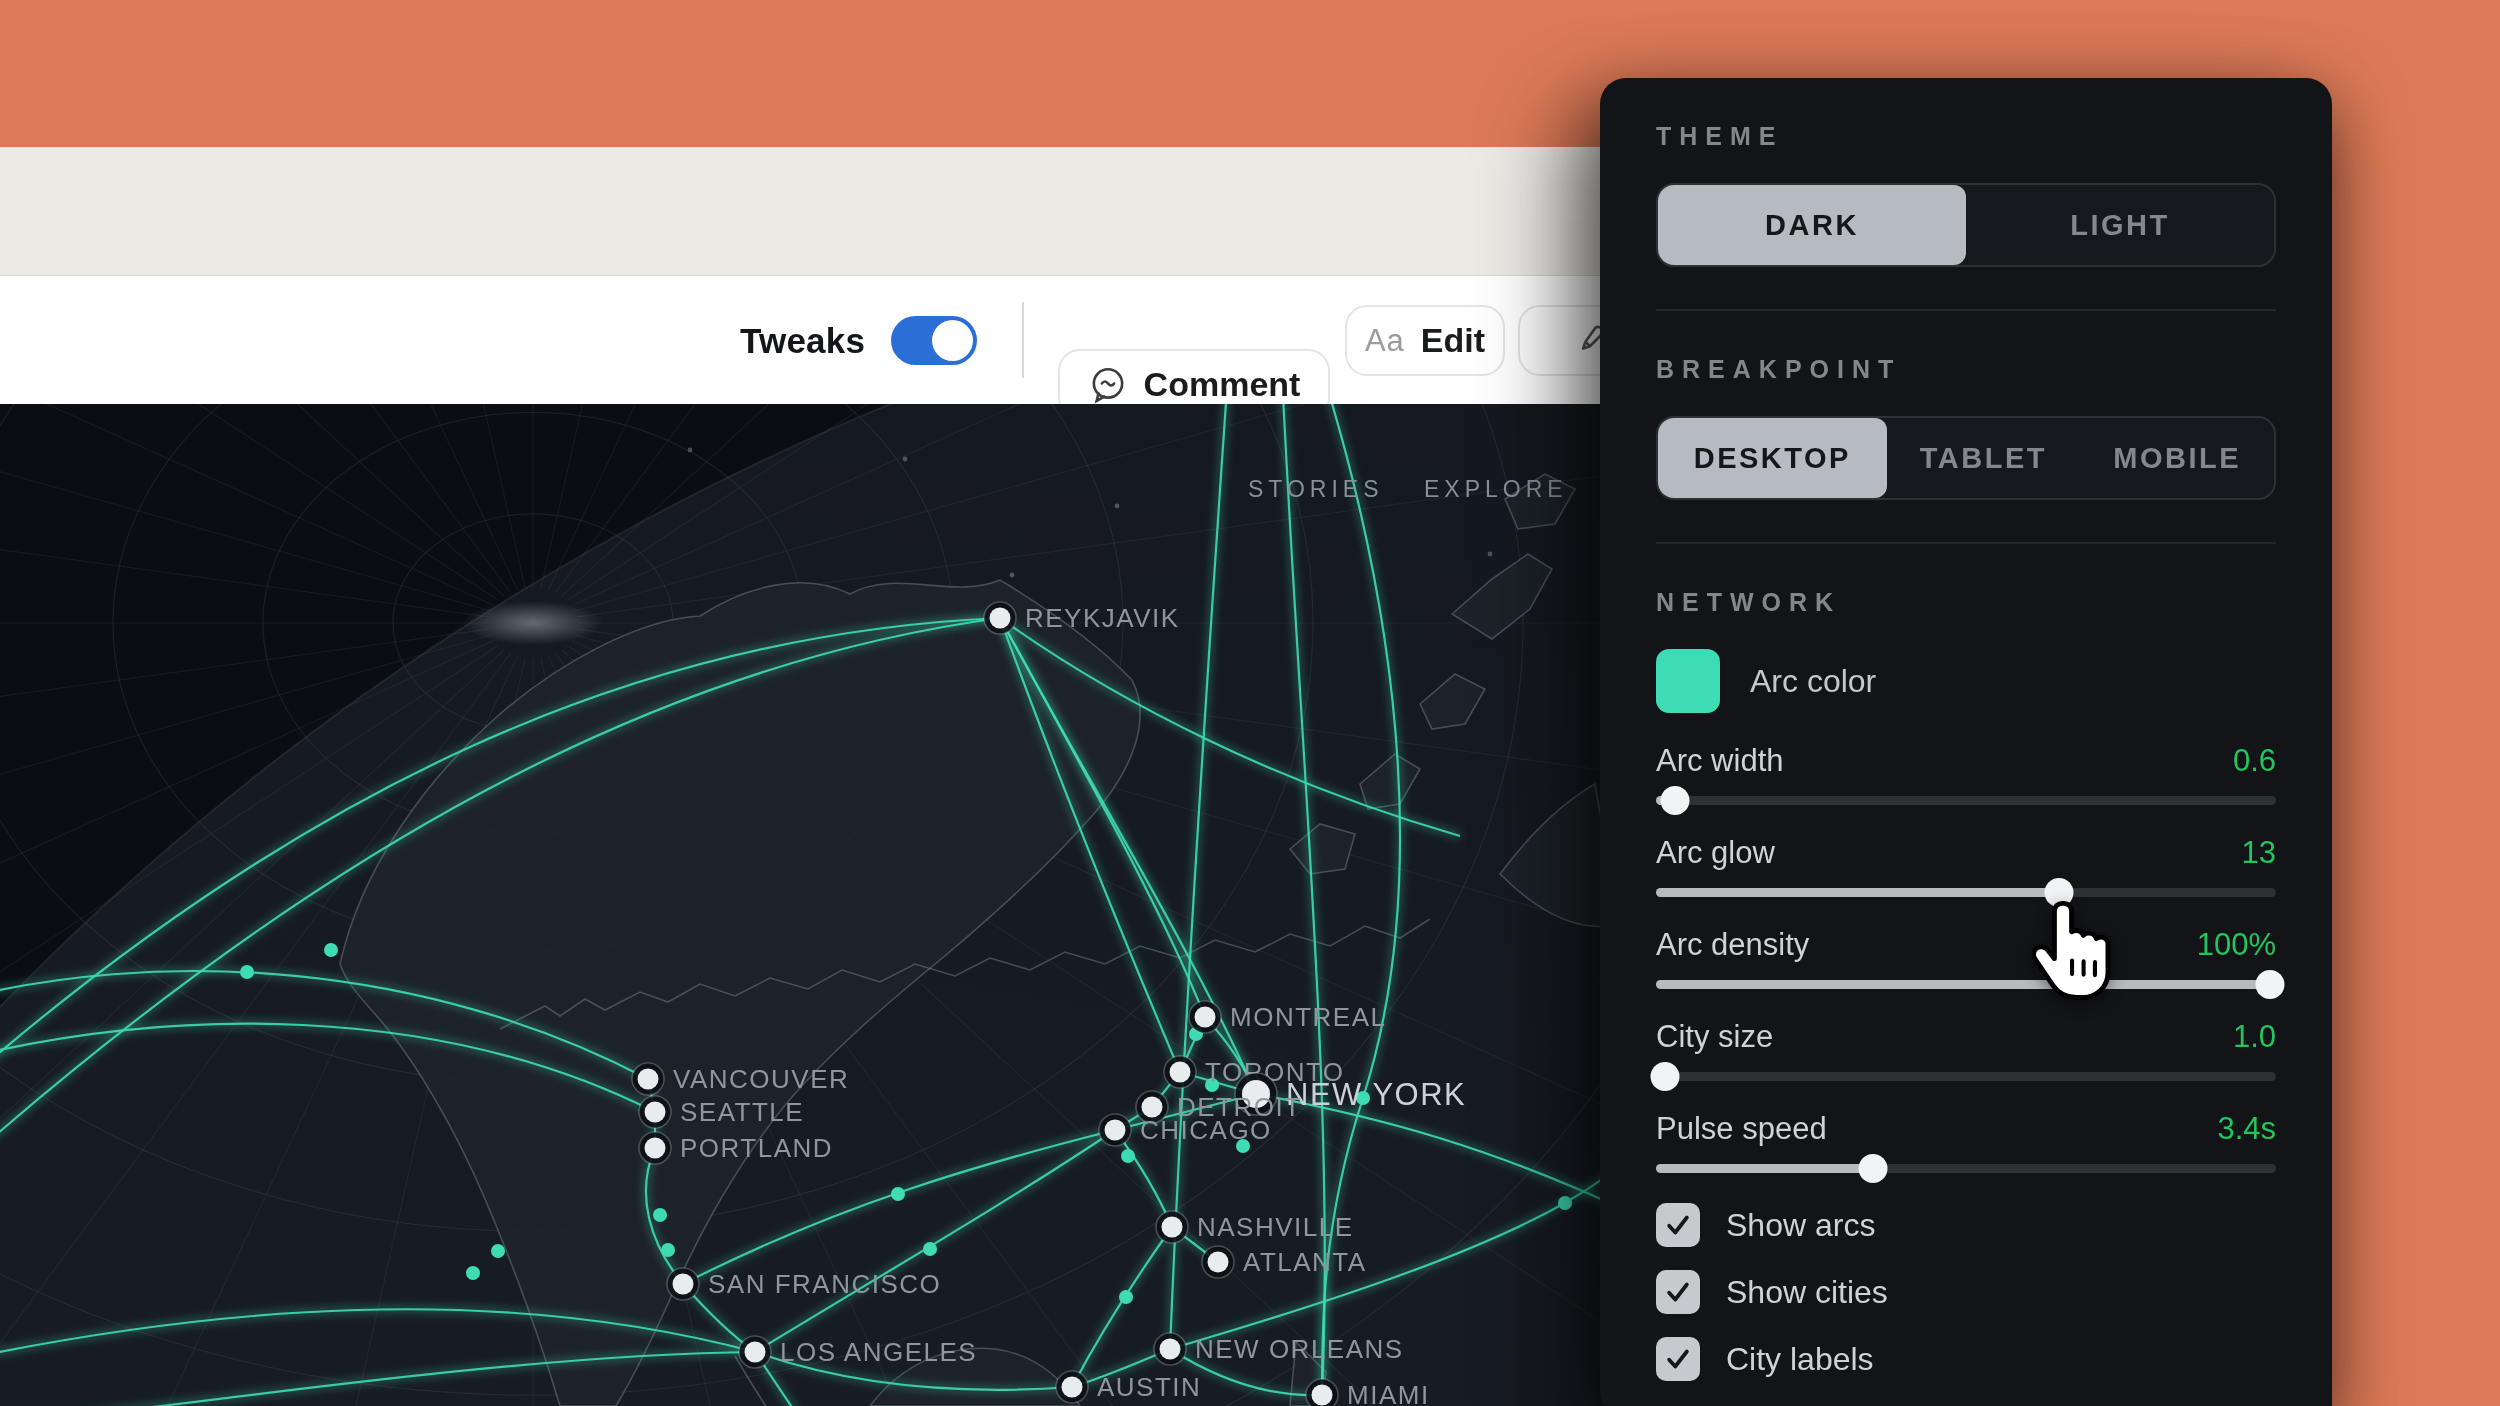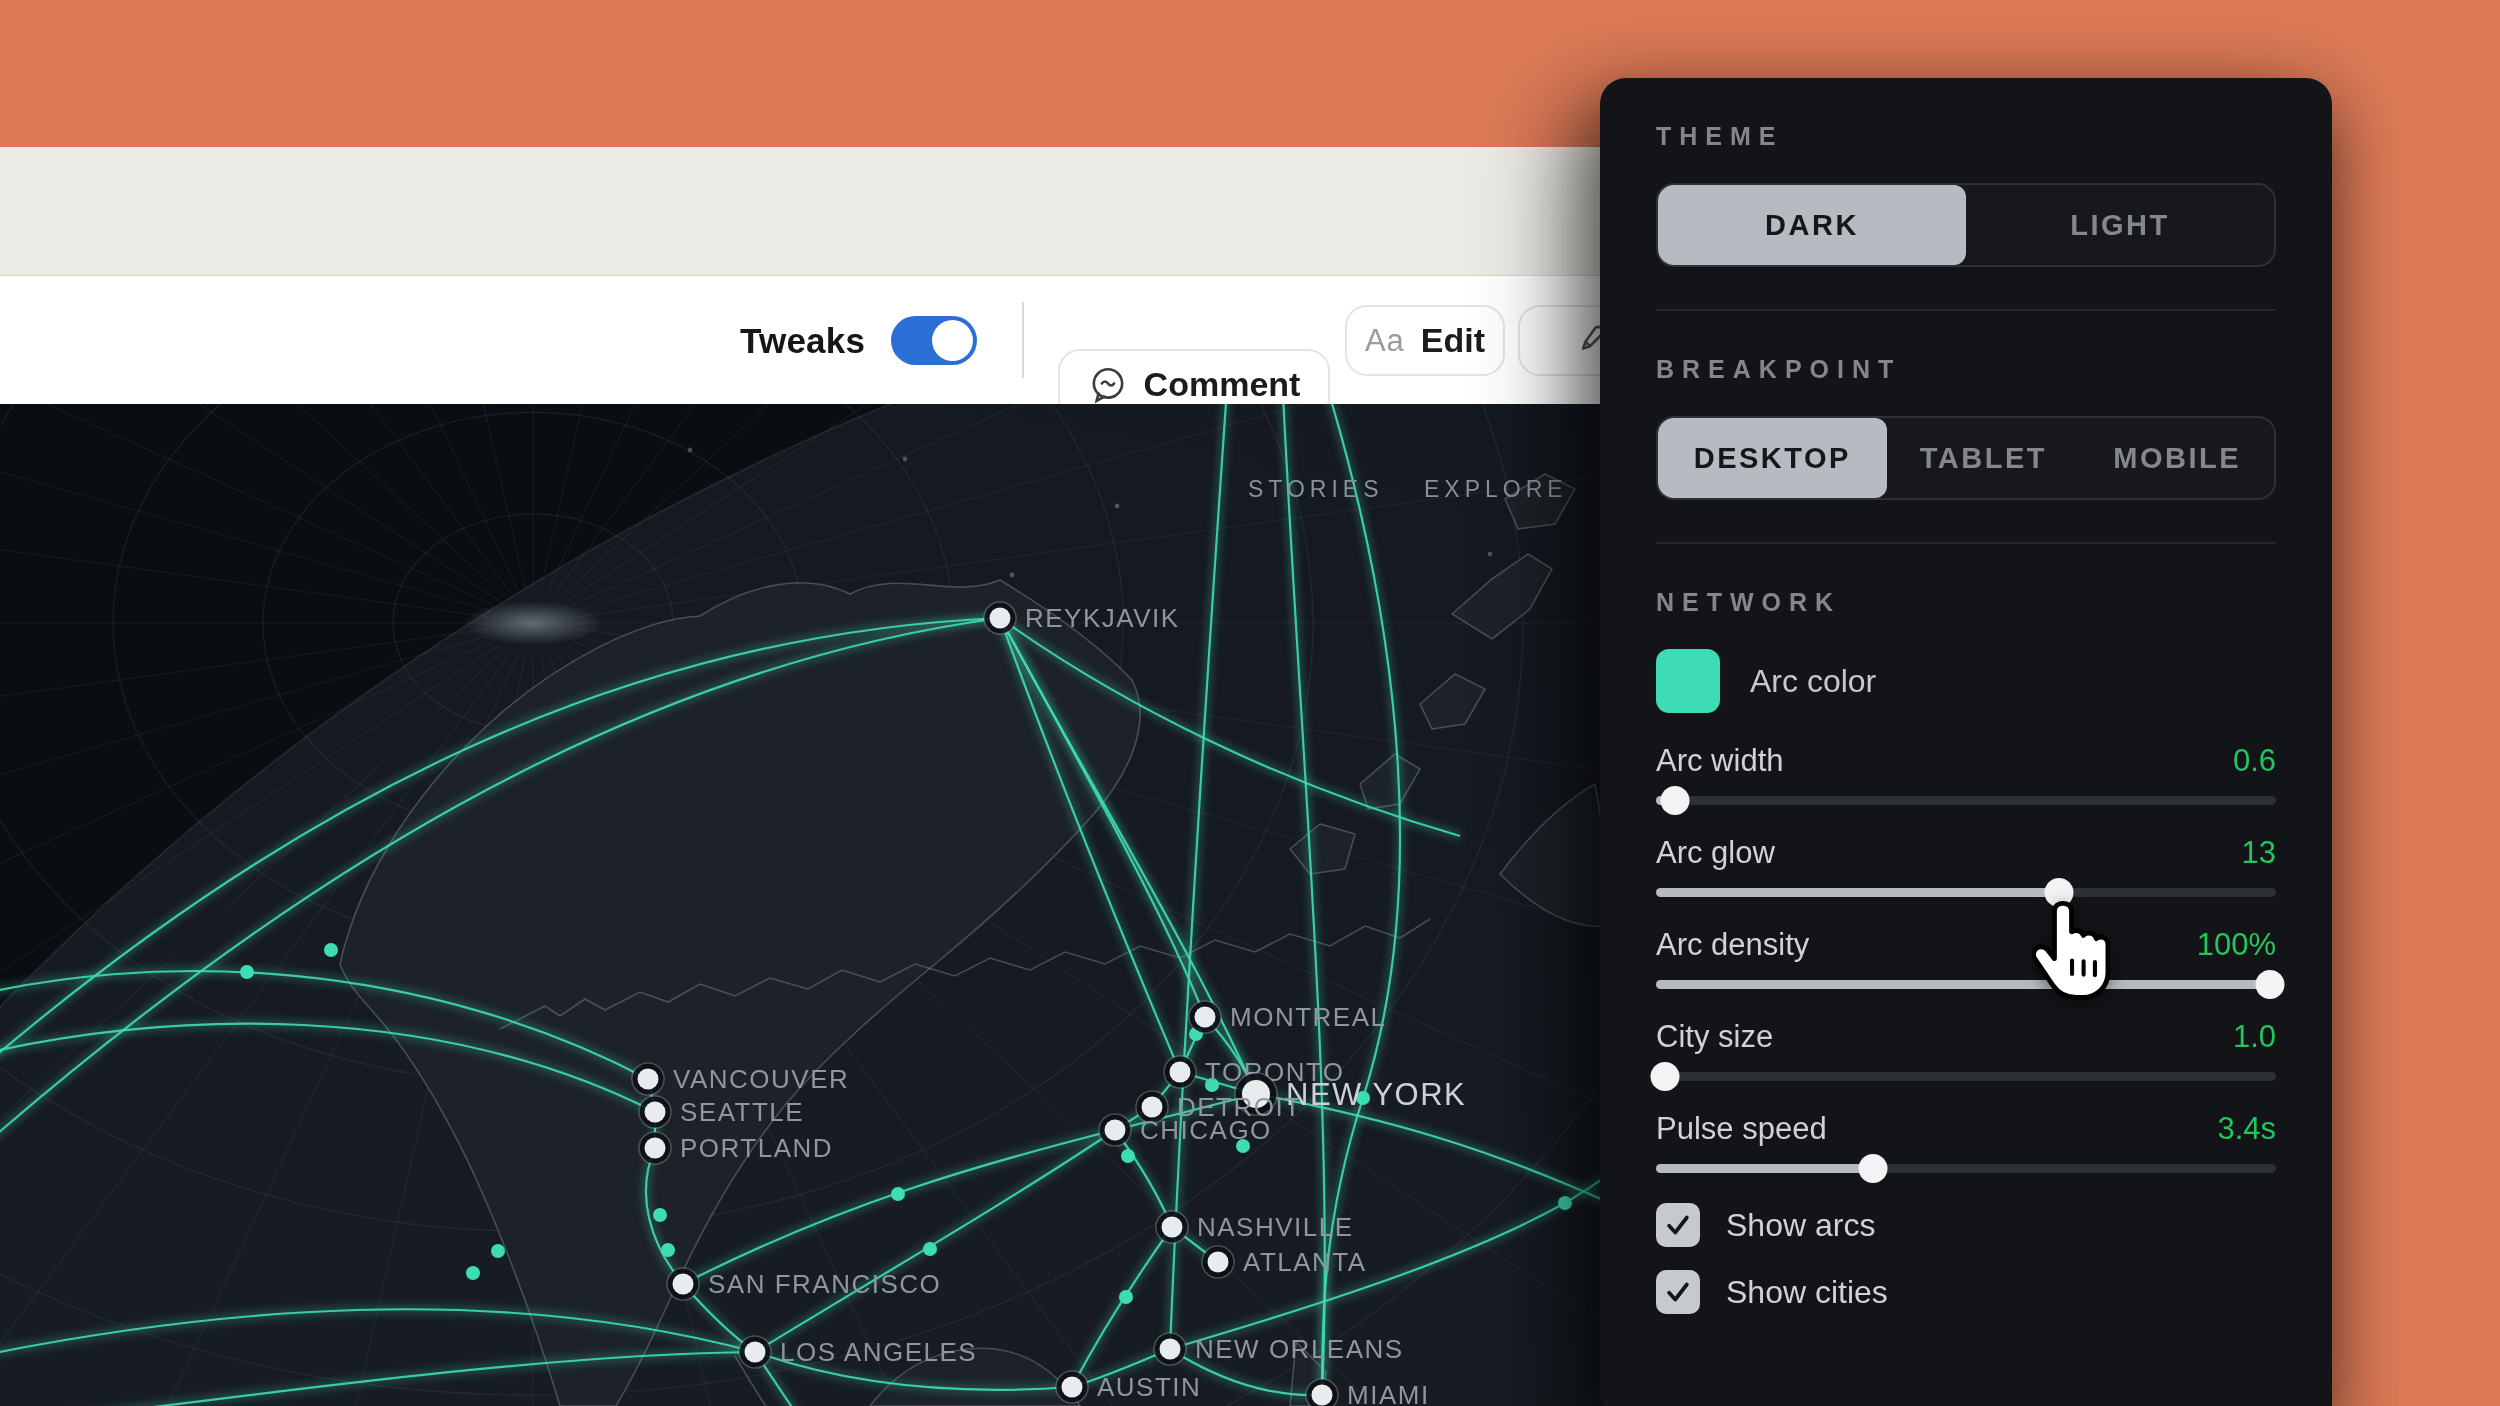--- a/index.html
+++ b/index.html
@@ -449,20 +449,28 @@
             <span class="check-label">Show arcs</span>
           </div>
           <div class="check-row">
             <div class="checkbox" style="background: rgb(198, 201, 206);">
               <svg width="30" height="30" viewBox="0 0 44 44" fill="none" stroke="#16171B" stroke-width="5.5" stroke-linecap="round" stroke-linejoin="round">
                 <path d="M9 23 L18 33 L35 11"></path>
               </svg>
             </div>
             <span class="check-label">Show cities</span>
           </div>
+          <div class="check-row">
+            <div class="checkbox" style="background: rgb(198, 201, 206);">
+              <svg width="30" height="30" viewBox="0 0 44 44" fill="none" stroke="#16171B" stroke-width="5.5" stroke-linecap="round" stroke-linejoin="round">
+                <path d="M9 23 L18 33 L35 11"></path>
+              </svg>
+            </div>
+            <span class="check-label">City labels</span>
+          </div>
         </div>
     </div>
   </aside>
 
   <svg class="cursor" width="82" height="106" viewBox="0 0 34 44">
     <path d="M12.5 2.2 C10.7 2.2 9.3 3.6 9.3 5.4 L9.3 25.2 L6.4 21.5 C5.3 20.1 3.2 19.8 1.8 20.9 C0.5 22 0.2 23.9 1.2 25.3 L8.6 36.2 C10.8 39.4 14.4 41.3 18.3 41.3 L21.2 41.3 C26.9 41.3 31.5 36.7 31.5 31 L31.5 19.1 C31.5 17.5 30.2 16.2 28.6 16.2 C27.9 16.2 27.2 16.5 26.7 16.9 C26.3 15.6 25 14.6 23.6 14.6 C22.7 14.6 21.9 14.9 21.3 15.5 C20.8 14.3 19.6 13.5 18.3 13.5 C17.6 13.5 17 13.7 16.4 14 L16.4 5.4 C16.4 3.6 15 2.2 13.2 2.2 Z" fill="#ffffff" stroke="#000000" stroke-width="2" stroke-linejoin="round"></path>
     <path d="M16.6 26 L16.6 31.5 M21.4 26.3 L21.4 31.8 M26.1 26.6 L26.1 32" stroke="#000" stroke-width="1.7" stroke-linecap="round"></path>
   </svg>
 </div>
 

